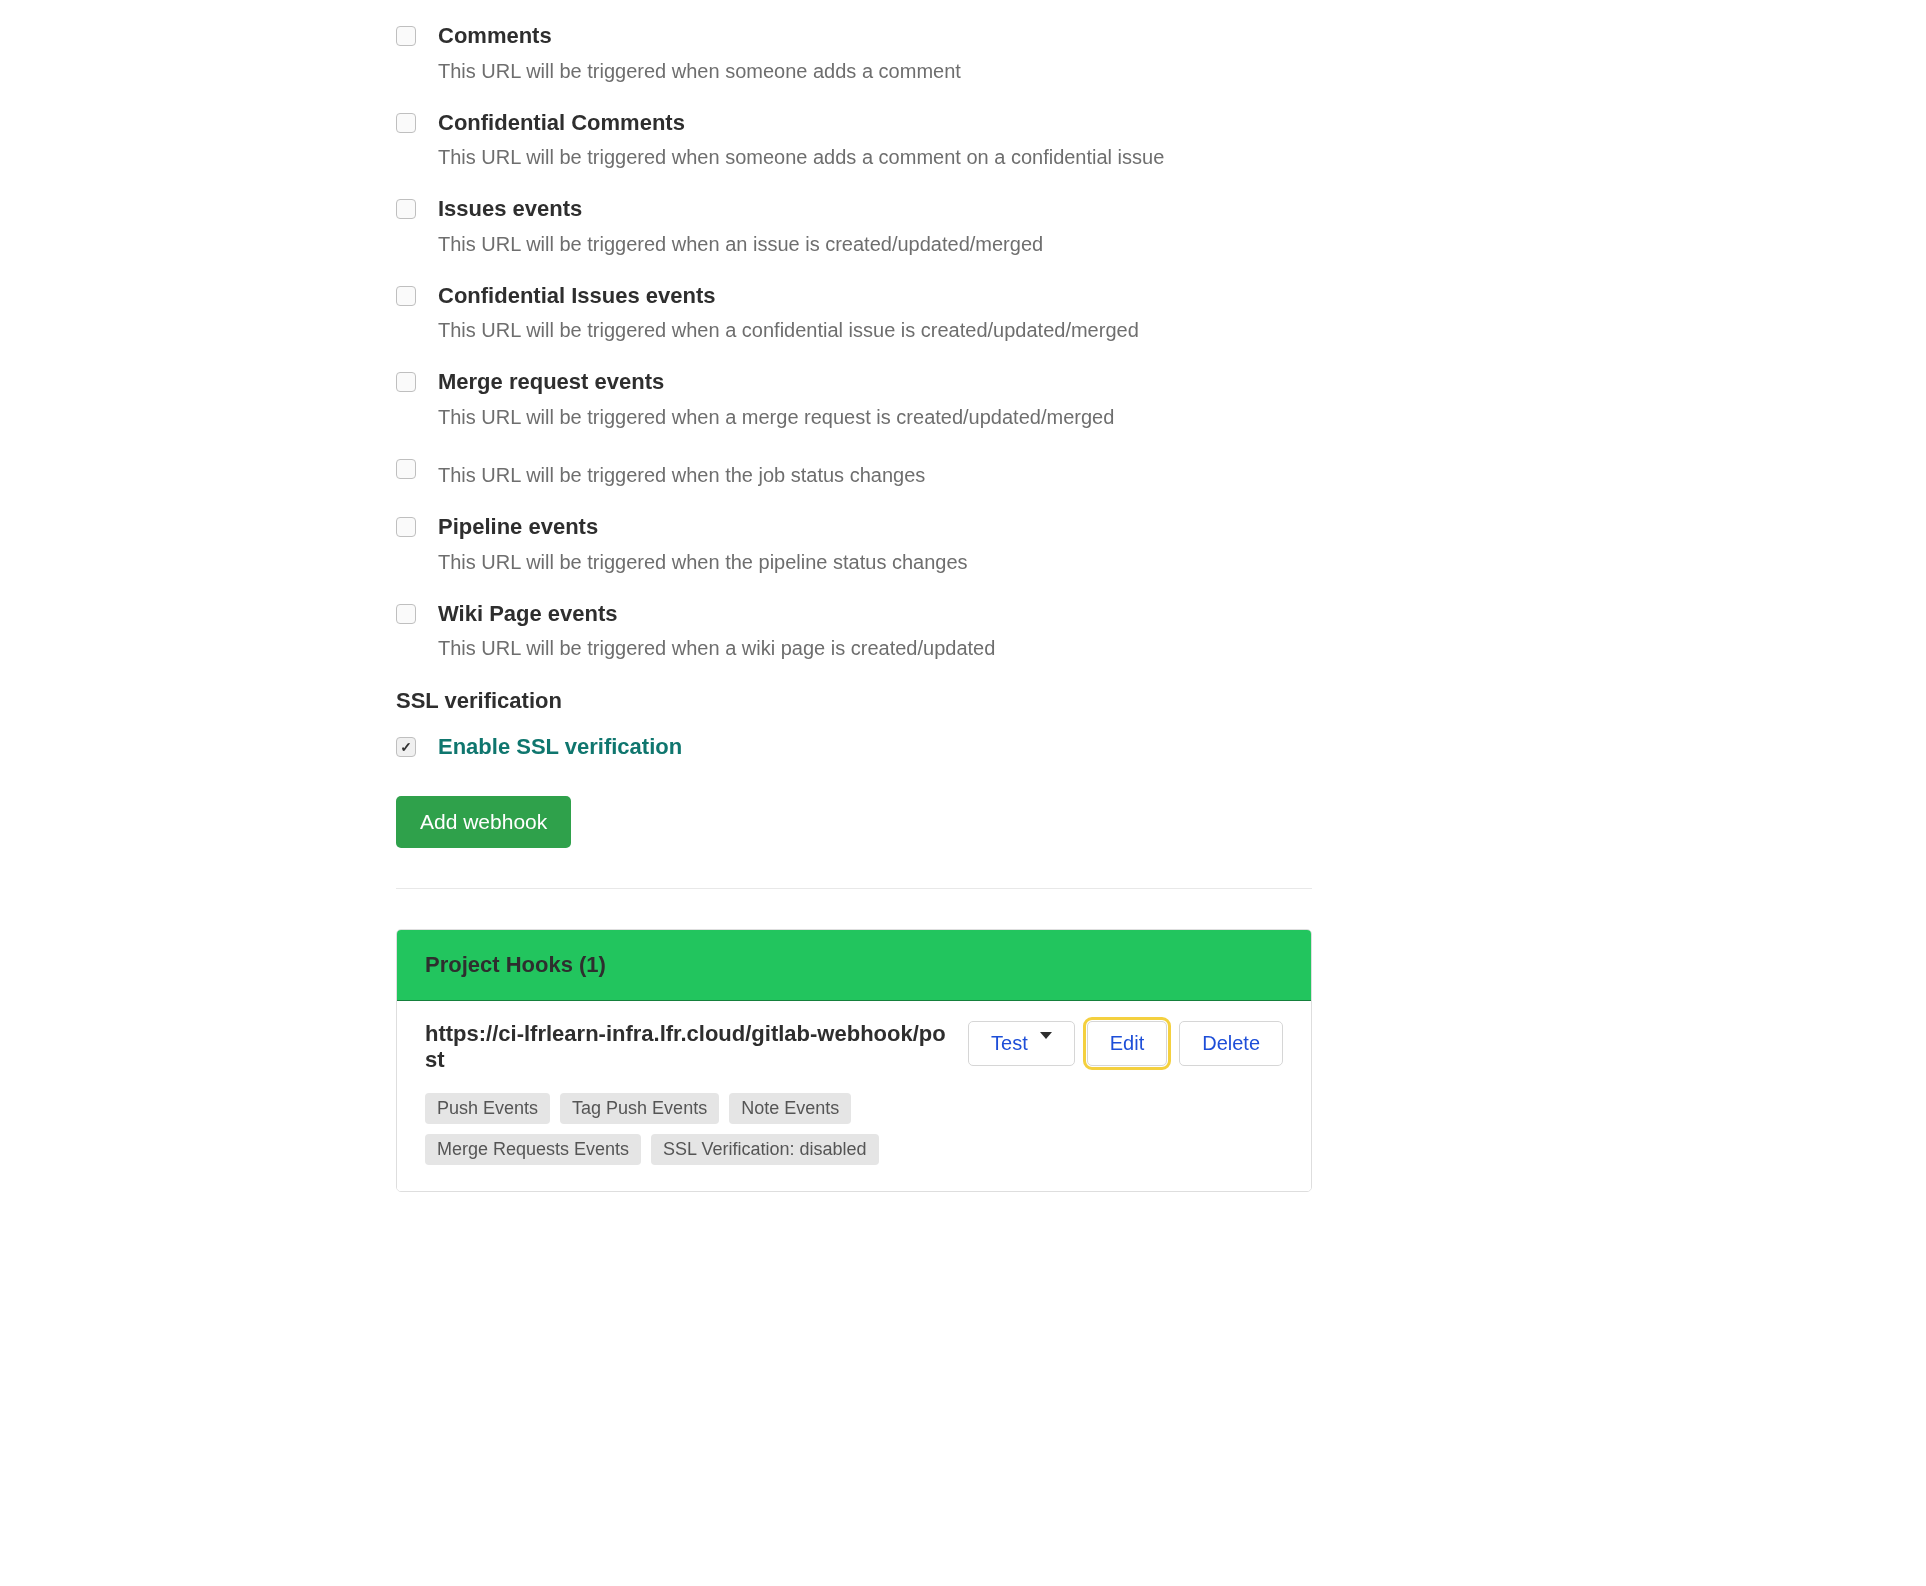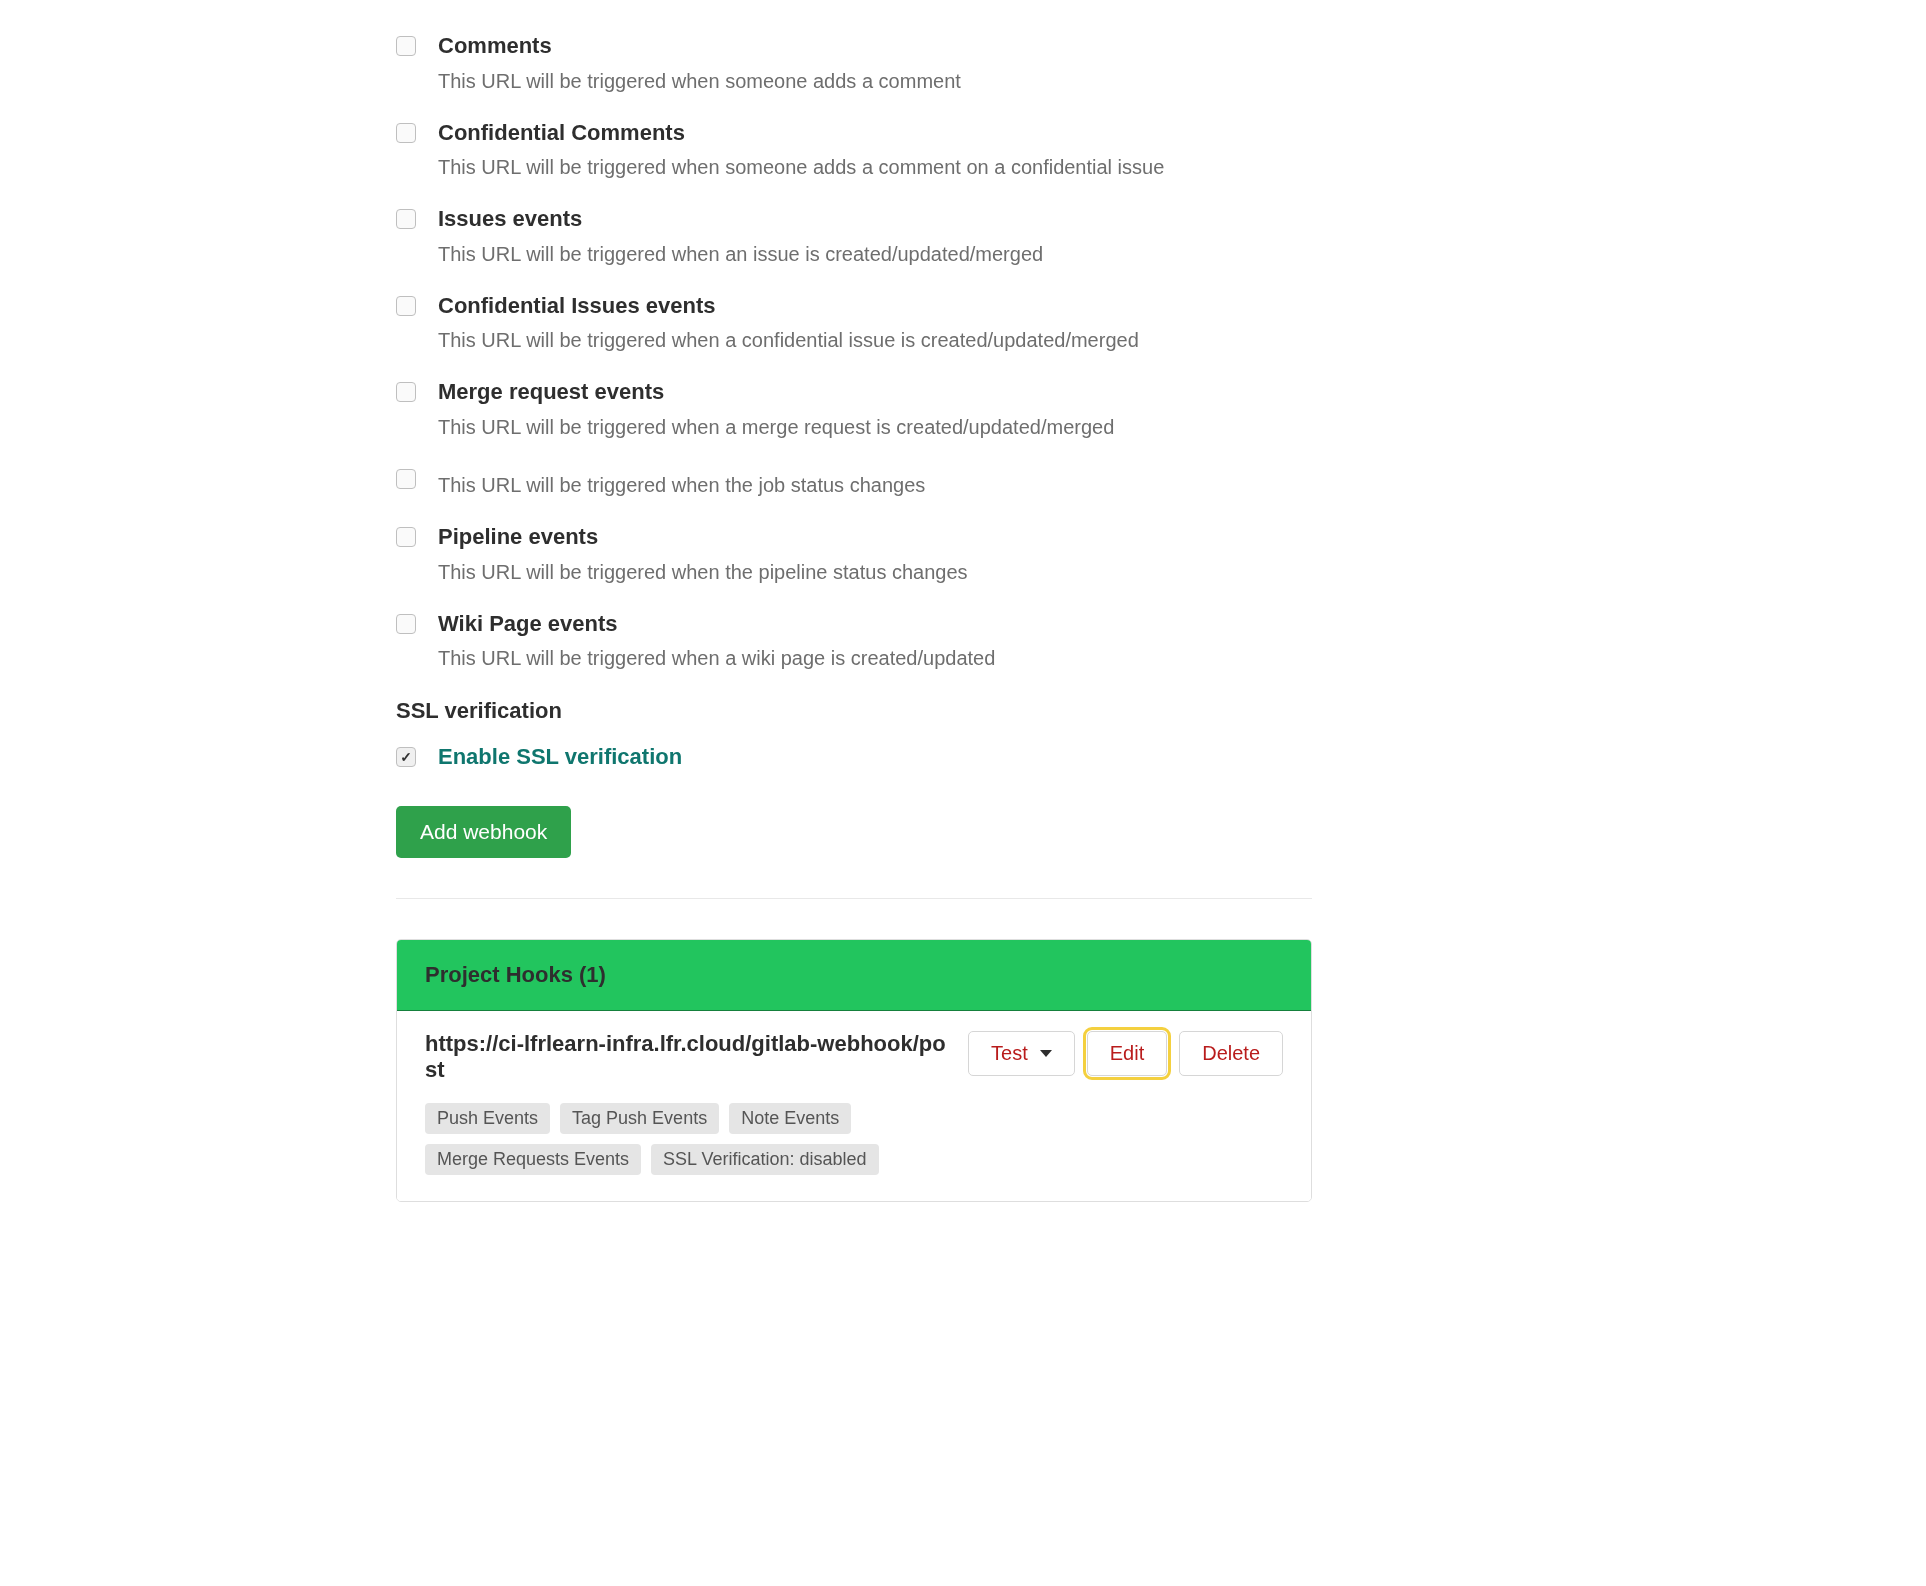--- a/index.html
+++ b/index.html
@@ -5,21 +5,21 @@
   * { box-sizing: border-box; }
   body {
     margin: 0;
     padding: 0;
     background: #fff;
     font-family: -apple-system, BlinkMacSystemFont, "Segoe UI", Helvetica, Arial, sans-serif;
     color: #2e2e2e;
   }
   .page {
     width: 1708px;
-    padding: 32px 396px 100px 396px;
+    padding: 22px 396px 100px 396px;
   }
   .option-row {
     display: flex;
     align-items: flex-start;
     margin-bottom: 24px;
   }
   .checkbox {
     width: 20px;
     height: 20px;
     border: 1.5px solid #bfbfbf;
@@ -135,24 +135,24 @@
     gap: 12px;
     align-items: center;
     flex-shrink: 0;
   }
   .btn-sec {
     background: #fff;
     border: 1px solid #d6d6d6;
     border-radius: 5px;
     font-size: 20px;
     padding: 10px 22px;
-    color: #b91c1c;
+    color: #1d4ed8;
     cursor: pointer;
     display: inline-flex;
-    align-items: center;
+    align-items: flex-start;
     gap: 8px;
   }
   .btn-sec.highlight {
     outline: 3px solid #f4d03f;
     outline-offset: 1px;
     border-radius: 5px;
   }
   .caret-down {
     width: 0; height: 0;
     border-left: 6px solid transparent;

